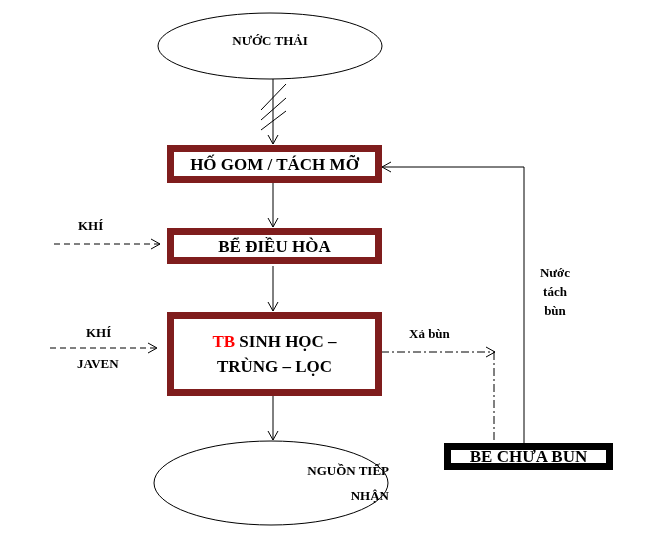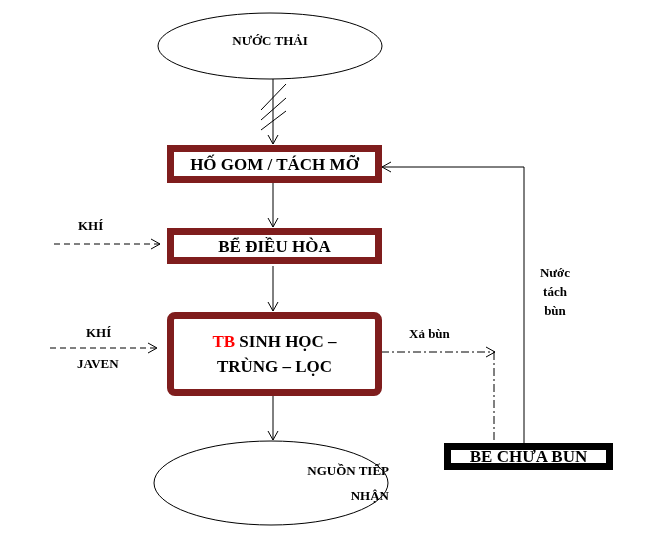--- a/index.html
+++ b/index.html
@@ -52,21 +52,21 @@
 <div class="lbl big" style="left:158px; top:33px; width:224px;">NƯỚC THẢI</div>
 
 <div class="box" style="left:167px; top:145px; width:215px; height:38px;">
   <span>HỐ GOM / TÁCH MỠ</span>
 </div>
 
 <div class="box" style="left:167px; top:228px; width:215px; height:36px;">
   <span>BỂ ĐIỀU HÒA</span>
 </div>
 
-<div class="box" style="left:167px; top:312px; width:215px; height:84px;border-radius:8px;">
+<div class="box" style="left:167px; top:312px; width:215px; height:84px;">
   <div>
     <div><span class="red">TB</span><span> SINH HỌC –</span></div>
     <div>TRÙNG – LỌC</div>
   </div>
 </div>
 
 <div class="lbl big" style="left:155px; top:458px; width:234px; line-height:25px;text-align:right;">
   <div>NGUỒN TIẾP</div>
   <div>NHẬN</div>
 </div>

